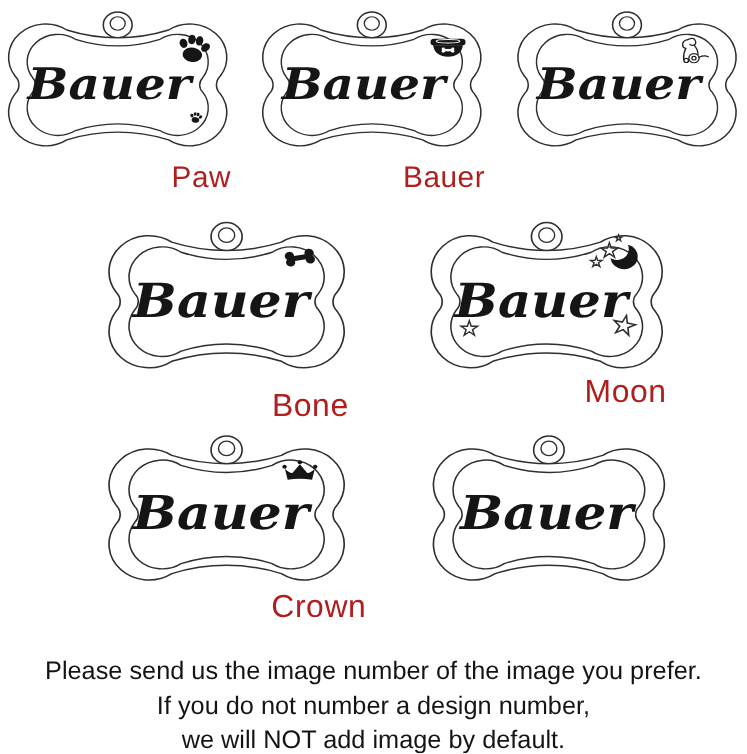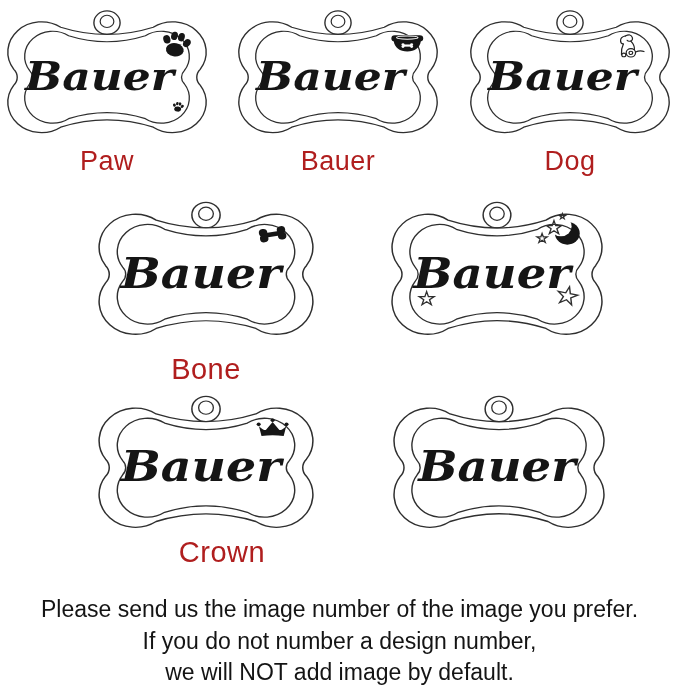--- a/index.html
+++ b/index.html
@@ -8,21 +8,21 @@
     font-family:"Liberation Sans",sans-serif;overflow:hidden;
   }
   .tag{position:absolute;}
   .tag svg{display:block;width:100%;height:100%;}
   .bauer{
     font-family:"DejaVu Serif",serif;
     font-style:italic;font-weight:bold;
     font-size:47px;fill:#151515;text-anchor:middle;
   }
   .tag-label{
-    position:absolute;text-align:center;color:#b01e1e;
+    position:absolute;text-align:right;color:#b01e1e;
     font-size:29px;line-height:30px;letter-spacing:0.5px;
   }
   .tag-label.small{font-size:27px;}
   .footer{
     position:absolute;left:0;right:0;top:594px;text-align:center;
     color:#141414;font-size:23px;line-height:31.5px;
   }
 </style>
 </head>
 <body>
@@ -89,21 +89,20 @@
         <path d="M -3 -15 Q 3 -18.5 4.5 -13.5 Q 5.5 -10 2.5 -9 Q 0 -8.3 -1 -10"></path>
         <path d="M 3 -9 Q 7.2 -4 6.8 1"></path>
         <path d="M -5 -5.5 Q -7.5 0 -7 7"></path>
         <circle cx="-4.5" cy="7.5" r="2.2"></circle>
         <circle cx="3" cy="5" r="5"></circle>
         <circle cx="3" cy="5" r="2"></circle>
         <path d="M 8 4 Q 13 1.5 17 3.5"></path>
       </g>
     </svg>
   </div>
-  <div class="tag-label small" style="left:467px;width:206px;top:146px">Dog</div>
 
   <div class="tag" style="left:95px;top:196px;width:222px;height:142px">
     <svg viewBox="0 0 220 156" preserveAspectRatio="none">
       <use href="#bone-base"></use>
       <text class="bauer" x="105" y="101">Bauer</text>
       <g transform="translate(176 42) rotate(-10)" fill="#161616">
         <rect x="-9" y="-2.5" width="18" height="5" rx="1"></rect>
         <circle cx="-9" cy="-3.2" r="4.2"></circle>
         <circle cx="-9" cy="3.2" r="4.2"></circle>
         <circle cx="9" cy="-3.2" r="4.2"></circle>
@@ -126,20 +125,21 @@
       <g>
         <circle cx="181" cy="41" r="12.5" fill="#161616" mask="url(#moonBite)"></circle>
         <use href="#star-path" transform="translate(167.5 35) scale(8)" stroke-width="0.17"></use>
         <use href="#star-path" transform="translate(155.5 46.5) scale(5.5)" stroke-width="0.24"></use>
         <use href="#star-path" transform="translate(176 22.5) scale(3.2)" stroke-width="0.4"></use>
         <use href="#star-path" transform="translate(39 113) scale(8)" stroke-width="0.17"></use>
         <use href="#star-path" transform="translate(181 110) rotate(12) scale(10.5)" stroke-width="0.14"></use>
       </g>
     </svg>
   </div>
+  <div class="tag-label" style="left:388px;width:218px;top:341px">Moon</div>
 
   <div class="tag" style="left:95px;top:390px;width:222px;height:141px">
     <svg viewBox="0 0 220 156" preserveAspectRatio="none">
       <use href="#bone-base"></use>
       <text class="bauer" x="105" y="101">Bauer</text>
       <g transform="translate(176 45)" fill="#161616">
         <path d="M -11 6 Q 0 4.2 11 6 L 13.5 -5 Q 8 0.5 6.5 -1 L 0 -9.5 L -6.5 -1 Q -8 0.5 -13.5 -5 Z"></path>
         <circle cx="-13.8" cy="-7" r="2"></circle>
         <circle cx="0" cy="-11.6" r="2"></circle>
         <circle cx="13.8" cy="-7" r="2"></circle>

